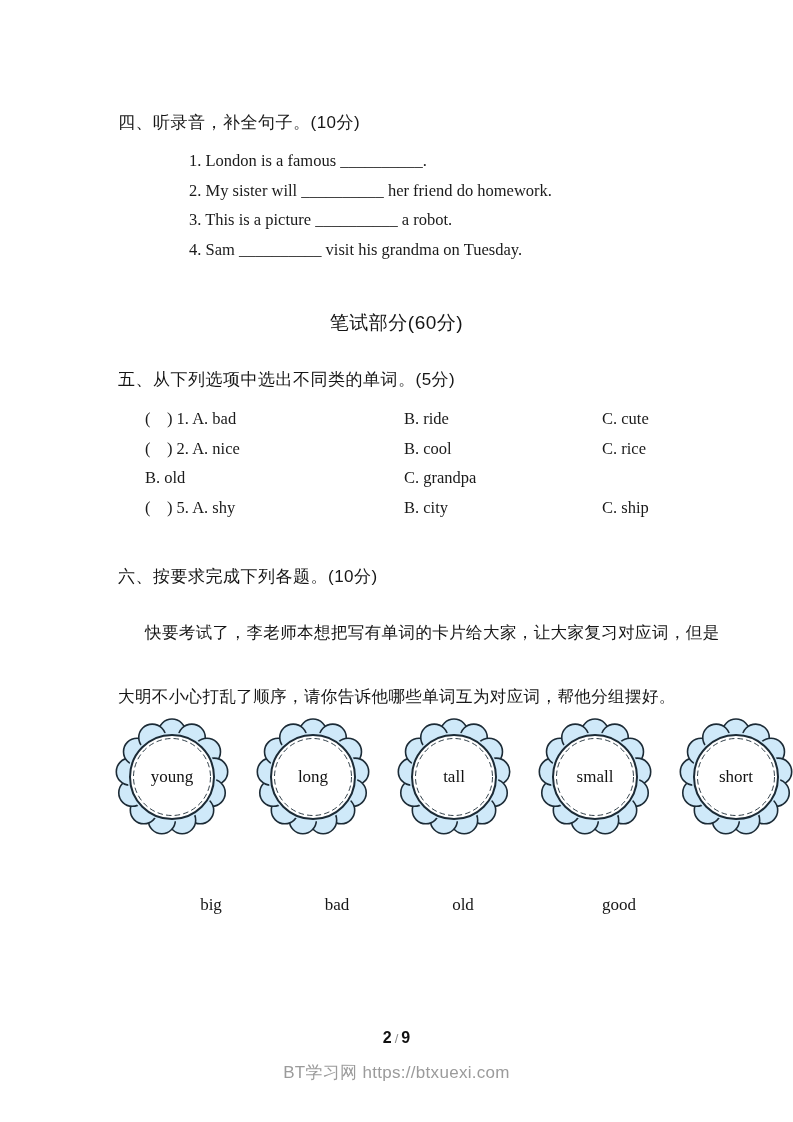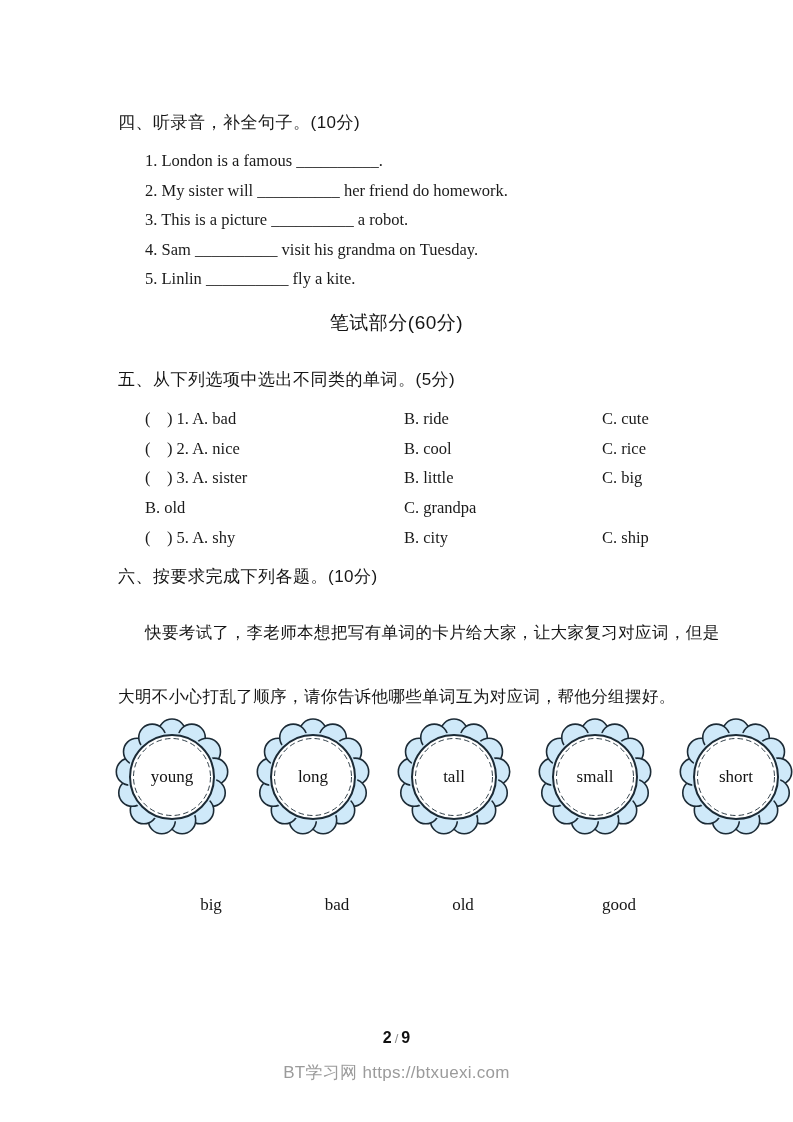--- a/index.html
+++ b/index.html
@@ -28,21 +28,21 @@
   #sec4-heading { top: 111px; }
   #sec5-heading { top: 368px; }
   #sec6-heading { top: 565px; }
 
   .listen-items {
     position: absolute;
     left: 145px;
     top: 146px;
     font-size: 16.5px;
   }
-  .listen-items .item { line-height: 29.6px; white-space: nowrap; }
+  .listen-items .item { line-height: 29.6px; white-space: nowrap; margin-left: 44px; }
 
   .written-heading {
     position: absolute;
     left: 0; right: 0;
     top: 310px;
     text-align: center;
     font-size: 19px;
     letter-spacing: 0.5px;
     color: #141414;
   }
@@ -139,44 +139,38 @@
 
 <div class="page">
 
   <div id="sec4-heading" class="sec-heading cn">四、听录音，补全句子。(10分)</div>
 
   <div class="listen-items">
     <div class="item">1. London is a famous __________.</div>
     <div class="item">2. My sister will __________ her friend do homework.</div>
     <div class="item">3. This is a picture __________ a robot.</div>
     <div class="item">4. Sam __________ visit his grandma on Tuesday.</div>
-    <div class="item">5. Linlin __________ fly a kite.</div>
   </div>
 
   <div class="written-heading cn">笔试部分(60分)</div>
 
   <div id="sec5-heading" class="sec-heading cn">五、从下列选项中选出不同类的单词。(5分)</div>
 
   <div class="choice-table">
     <div class="choice-row">
       <span>(　) 1. A. bad</span>
       <span>B. ride</span>
       <span>C. cute</span>
     </div>
     <div class="choice-row">
       <span>(　) 2. A. nice</span>
       <span>B. cool</span>
       <span>C. rice</span>
     </div>
     <div class="choice-row">
-      <span>(　) 3. A. sister</span>
-      <span>B. little</span>
-      <span>C. big</span>
-    </div>
-    <div class="choice-row">
       <span>B. old</span>
       <span>C. grandpa</span>
     </div>
     <div class="choice-row">
       <span>(　) 5. A. shy</span>
       <span>B. city</span>
       <span>C. ship</span>
     </div>
   </div>
 

